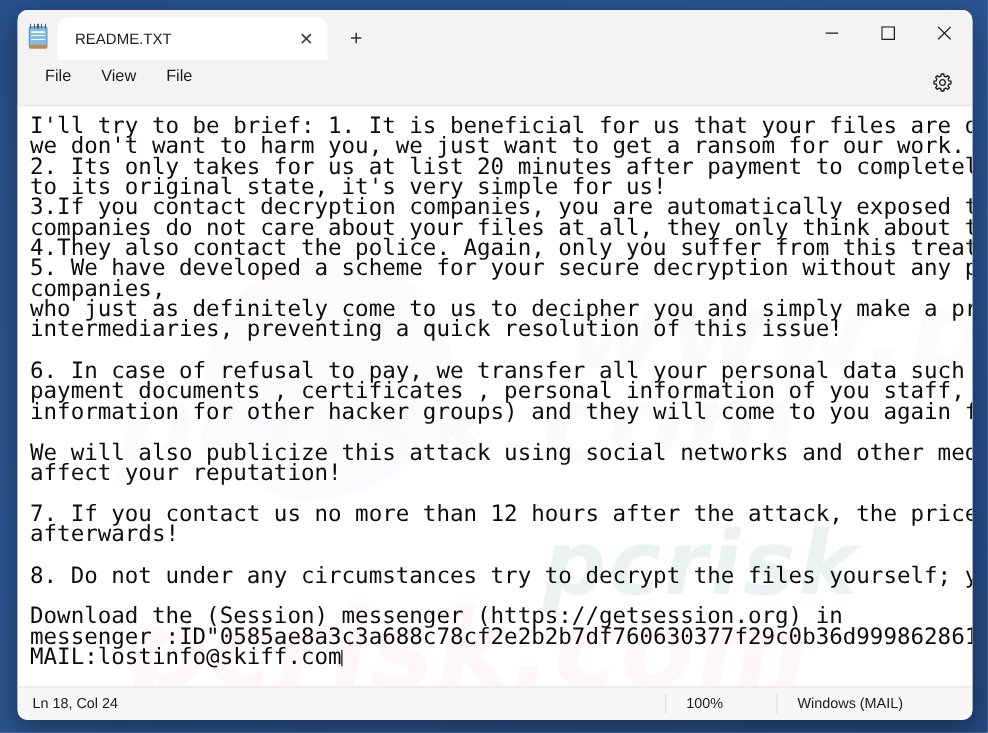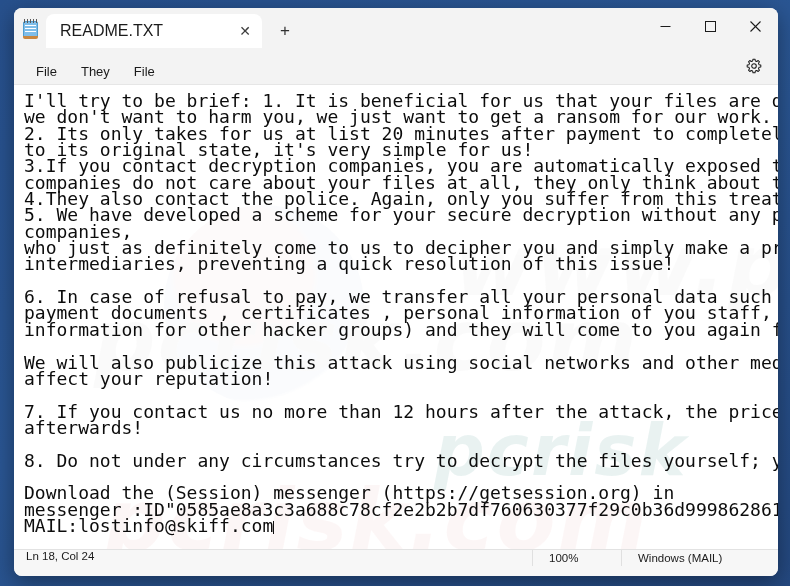--- a/index.html
+++ b/index.html
@@ -87,21 +87,21 @@
     background: #ffffff;
     border-radius: 8px 8px 0 0;
     display: flex;
     align-items: center;
     padding: 0 4px 0 14px;
     box-sizing: border-box;
     position: relative;
     flex: 0 0 auto;
   }
   .tab-title {
-    font-size: 16px;
+    font-size: 12px;
     color: #1b1b1b;
     flex: 1 1 auto;
     white-space: nowrap;
     overflow: hidden;
     text-overflow: ellipsis;
   }
   .tab-close {
     width: 26px; height: 24px;
     border-radius: 4px;
     display: flex; align-items: center; justify-content: center;
@@ -131,21 +131,21 @@
     display: flex; align-items: center; justify-content: center;
     color: #1b1b1b;
   }
   .win-btn svg { display: block; }
 
   
   .menubar {
     height: 36px;
     background: #f3f3f3;
     display: flex;
-    align-items: flex-end;
+    align-items: flex-start;
     padding: 0 4px 0 10px;
     position: relative;
     flex: 0 0 auto;
   }
   .menu-item {
     font-size: 13px;
     color: #1b1b1b;
     padding: 5px 12px;
     border-radius: 4px;
   }
@@ -213,20 +213,21 @@
     background: #111;
     vertical-align: -2px;
   }
 
   
   .statusbar {
     height: 26px;
     background: #f7f7f7;
     border-top: 1px solid #e2e2e2;
     display: flex;
+    align-items: center;
     font-size: 11.5px;
     color: #1b1b1b;
     flex: 0 0 auto;
   }
   .sb-left {
     padding-left: 12px;
     flex: 1 1 auto;
   }
   .sb-cell {
     padding: 0 16px;
@@ -278,21 +279,21 @@
           <svg width="11" height="11" viewBox="0 0 11 11">
             <line x1="0.5" y1="0.5" x2="10.5" y2="10.5" stroke="currentColor" stroke-width="1.1"></line>
             <line x1="10.5" y1="0.5" x2="0.5" y2="10.5" stroke="currentColor" stroke-width="1.1"></line>
           </svg>
         </div>
       </div>
     </div>
 
     <div class="menubar">
       <div class="menu-item">File</div>
-      <div class="menu-item">They</div>
+      <div class="menu-item">View</div>
       <div class="menu-item">File</div>
 
       <div class="gear-btn">
         <svg width="16" height="16" viewBox="0 0 16 16" fill="none" stroke="currentColor" stroke-width="1.05">
           <circle cx="8" cy="8" r="2.3"></circle>
           <path d="M8 1.2 L9.0 1.2 L9.35 3.0 A5.2 5.2 0 0 1 10.7 3.55 L12.2 2.5 L13.5 3.8 L12.45 5.3 A5.2 5.2 0 0 1 13.0 6.65 L14.8 7.0 L14.8 9.0 L13.0 9.35 A5.2 5.2 0 0 1 12.45 10.7 L13.5 12.2 L12.2 13.5 L10.7 12.45 A5.2 5.2 0 0 1 9.35 13.0 L9.0 14.8 L7.0 14.8 L6.65 13.0 A5.2 5.2 0 0 1 5.3 12.45 L3.8 13.5 L2.5 12.2 L3.55 10.7 A5.2 5.2 0 0 1 3.0 9.35 L1.2 9.0 L1.2 7.0 L3.0 6.65 A5.2 5.2 0 0 1 3.55 5.3 L2.5 3.8 L3.8 2.5 L5.3 3.55 A5.2 5.2 0 0 1 6.65 3.0 L7.0 1.2 Z" stroke-linejoin="round"></path>
         </svg>
       </div>
     </div>
 

